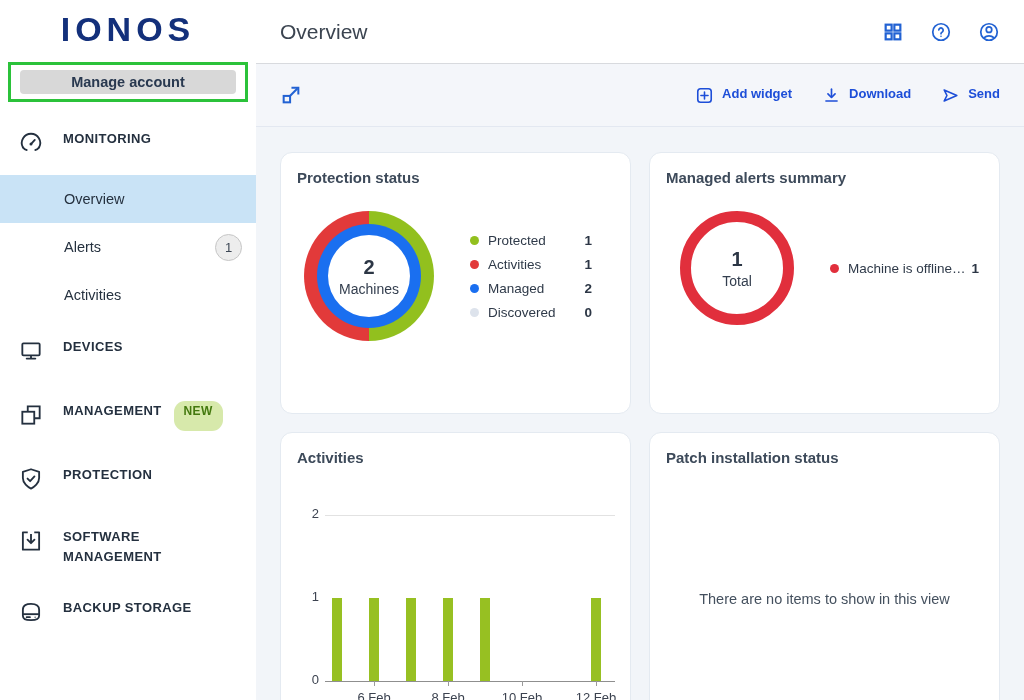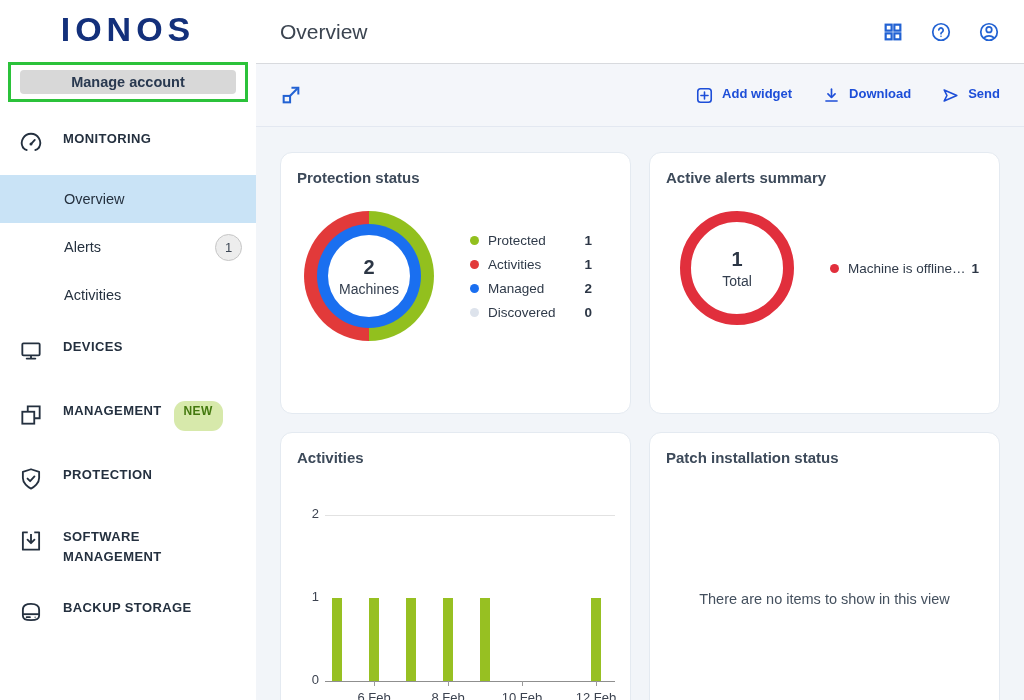--- a/index.html
+++ b/index.html
@@ -281,21 +281,21 @@
             <div class="legend-row">
               <span class="dot" style="background-color: rgb(221, 227, 236);"></span>
               <span class="legend-label">Discovered</span>
               <span class="legend-value">0</span>
             </div>
           </div>
         </div>
       </div>
 
       <div class="card">
-        <div class="card-title">Active alerts summary</div>
+        <div class="card-title">Managed alerts summary</div>
         <div class="aa-body">
           <div class="alerts-ring" style="border-color: rgb(225, 47, 60);">
             <span class="center-value">1</span>
             <span class="center-label">Total</span>
           </div>
           <div class="legend aa-legend">
             <div class="legend-row">
               <span class="dot" style="background-color: rgb(225, 47, 60);"></span>
               <span class="legend-label">Machine is offline…</span>
               <span class="legend-value">1</span>

